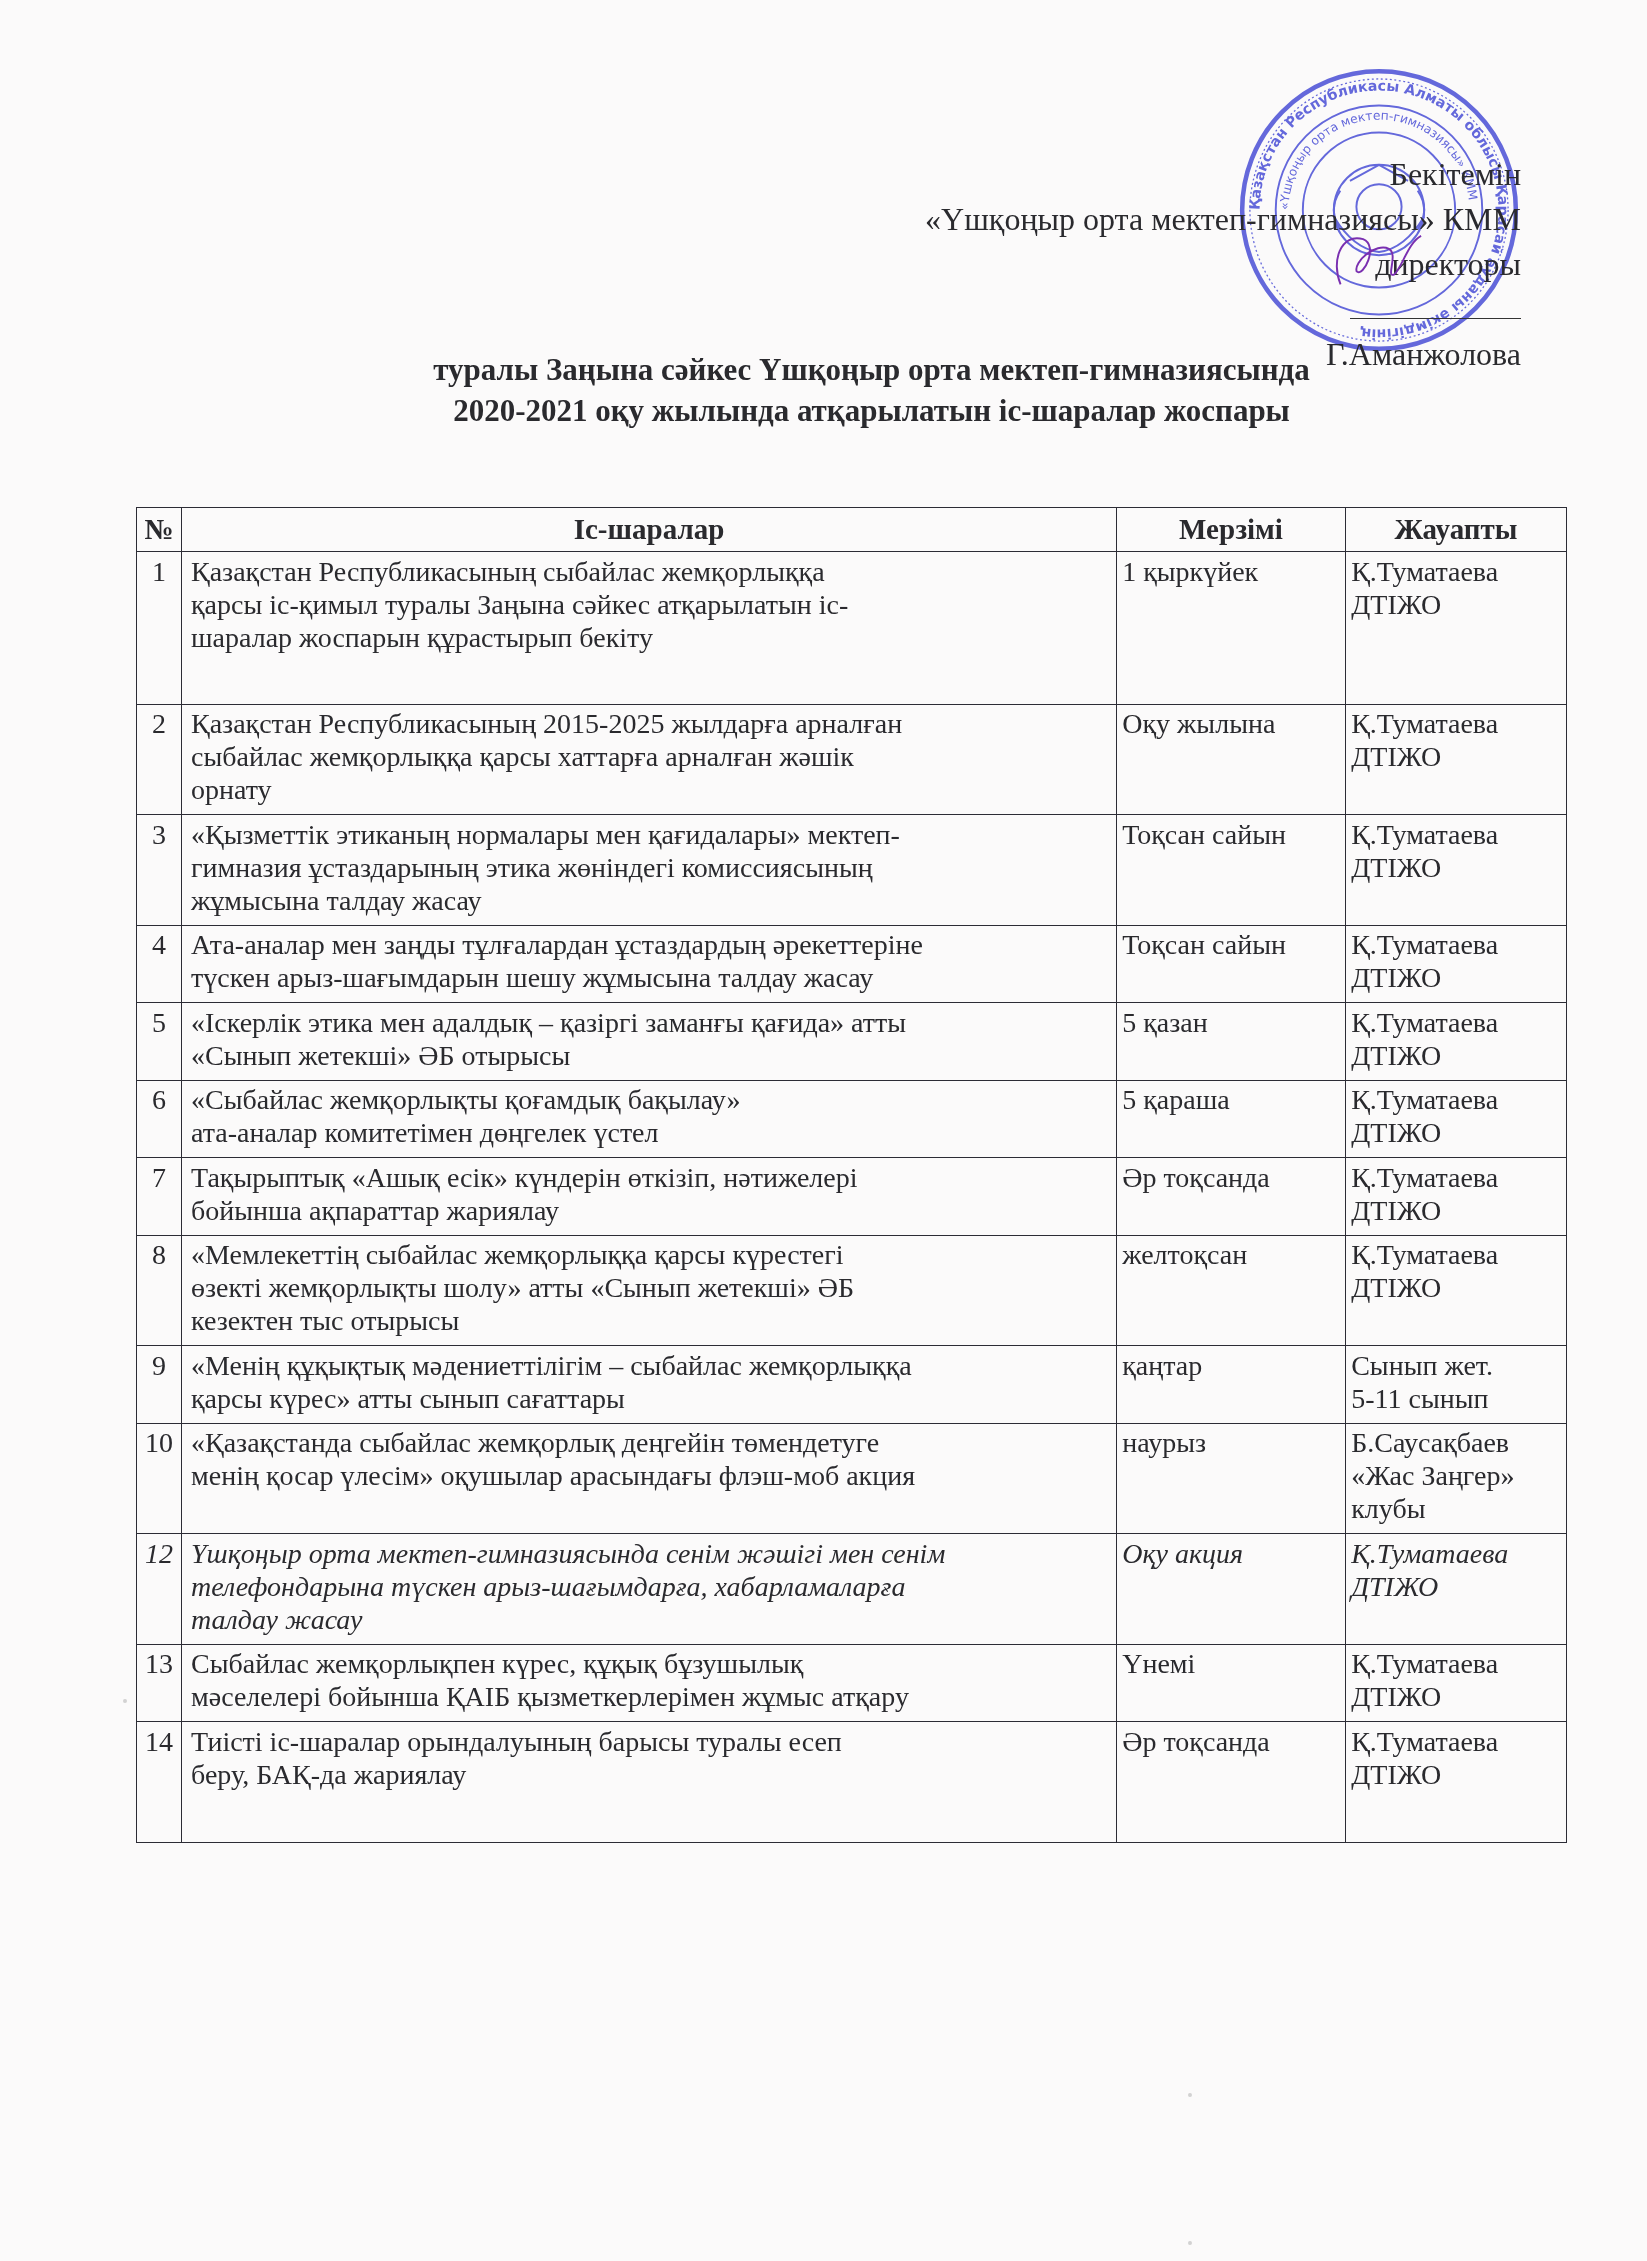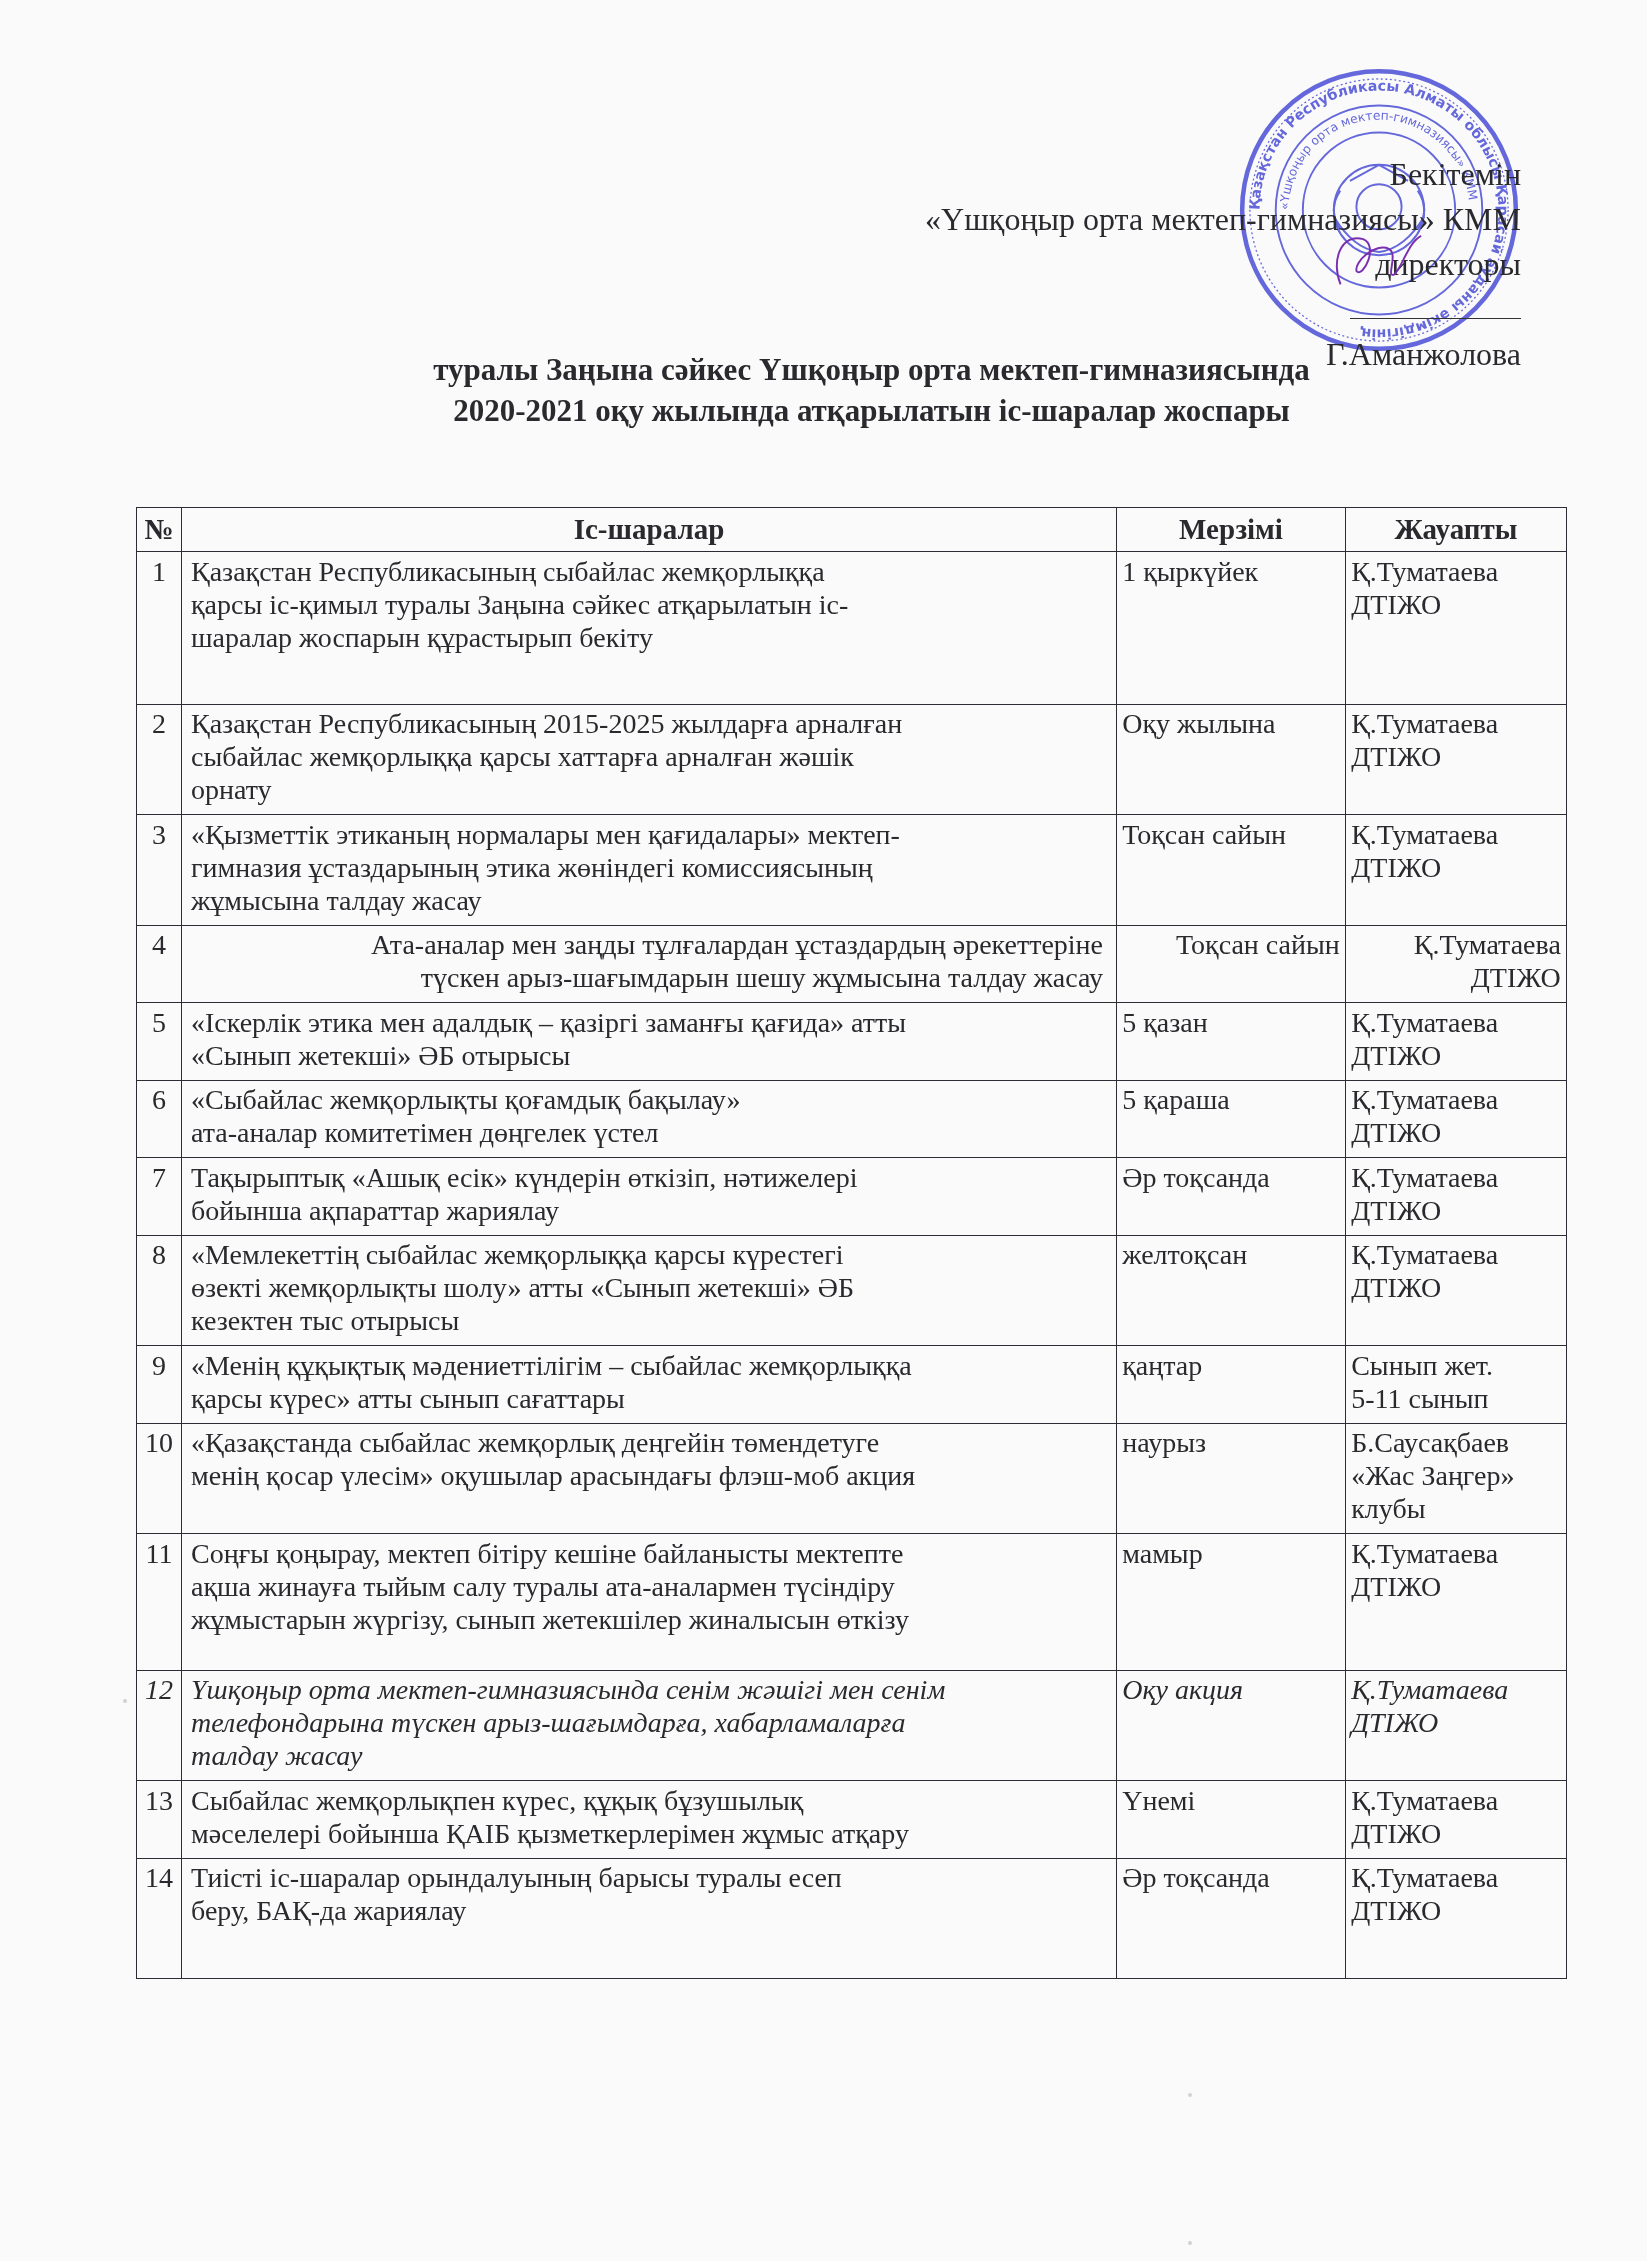--- a/index.html
+++ b/index.html
@@ -81,21 +81,21 @@
     table.plan td.num { text-align: center; padding-left: 0; padding-right: 0; }
     table.plan td.event { padding-left: 9px; padding-right: 13px; }
     col.c-num { width: 45px; }
     col.c-event { width: 935px; }
     col.c-term { width: 229px; }
     col.c-resp { width: 221px; }
     .pre { white-space: pre-line; }
     tr.r1 td { height: 145px; }
     tr.r2 td { height: 103px; }
     tr.r3 td { height: 103px; }
-    tr.r4 td { height: 70px; text-align: right; }
+    tr.r4 td { height: 70px; }
     tr.r5 td { height: 70px; }
     tr.r6 td { height: 70px; }
     tr.r7 td { height: 70px; }
     tr.r8 td { height: 103px; }
     tr.r9 td { height: 70px; }
     tr.r10 td { height: 103px; }
     tr.r11 td { height: 129px; }
     tr.r12 td { height: 103px; font-style: italic; }
     tr.r13 td { height: 70px; }
     tr.r14 td { height: 113px; margin-top: 14px; }
@@ -240,29 +240,20 @@
     </tr>
     <tr class="r10">
       <td class="num">10</td>
       <td class="event pre">«Қазақстанда  сыбайлас жемқорлық  деңгейін  төмендетуге
 менің  қосар  үлесім» оқушылар  арасындағы  флэш-моб акция</td>
       <td class="pre">наурыз</td>
       <td class="pre">Б.Саусақбаев
 «Жас Заңгер»
 клубы</td>
     </tr>
-    <tr class="r11">
-      <td class="num">11</td>
-      <td class="event pre">Соңғы  қоңырау, мектеп бітіру кешіне байланысты  мектепте
-ақша жинауға  тыйым салу  туралы  ата-аналармен  түсіндіру
-жұмыстарын  жүргізу, сынып жетекшілер жиналысын  өткізу</td>
-      <td class="pre"> мамыр</td>
-      <td class="pre">Қ.Туматаева
-ДТІЖО</td>
-    </tr>
     <tr class="r12">
       <td class="num">12</td>
       <td class="event pre">Үшқоңыр орта мектеп-гимназиясында  сенім жәшігі мен сенім
 телефондарына түскен  арыз-шағымдарға, хабарламаларға
 талдау  жасау</td>
       <td class="pre">Оқу акция</td>
       <td class="pre">Қ.Туматаева
 ДТІЖО</td>
     </tr>
     <tr class="r13">

